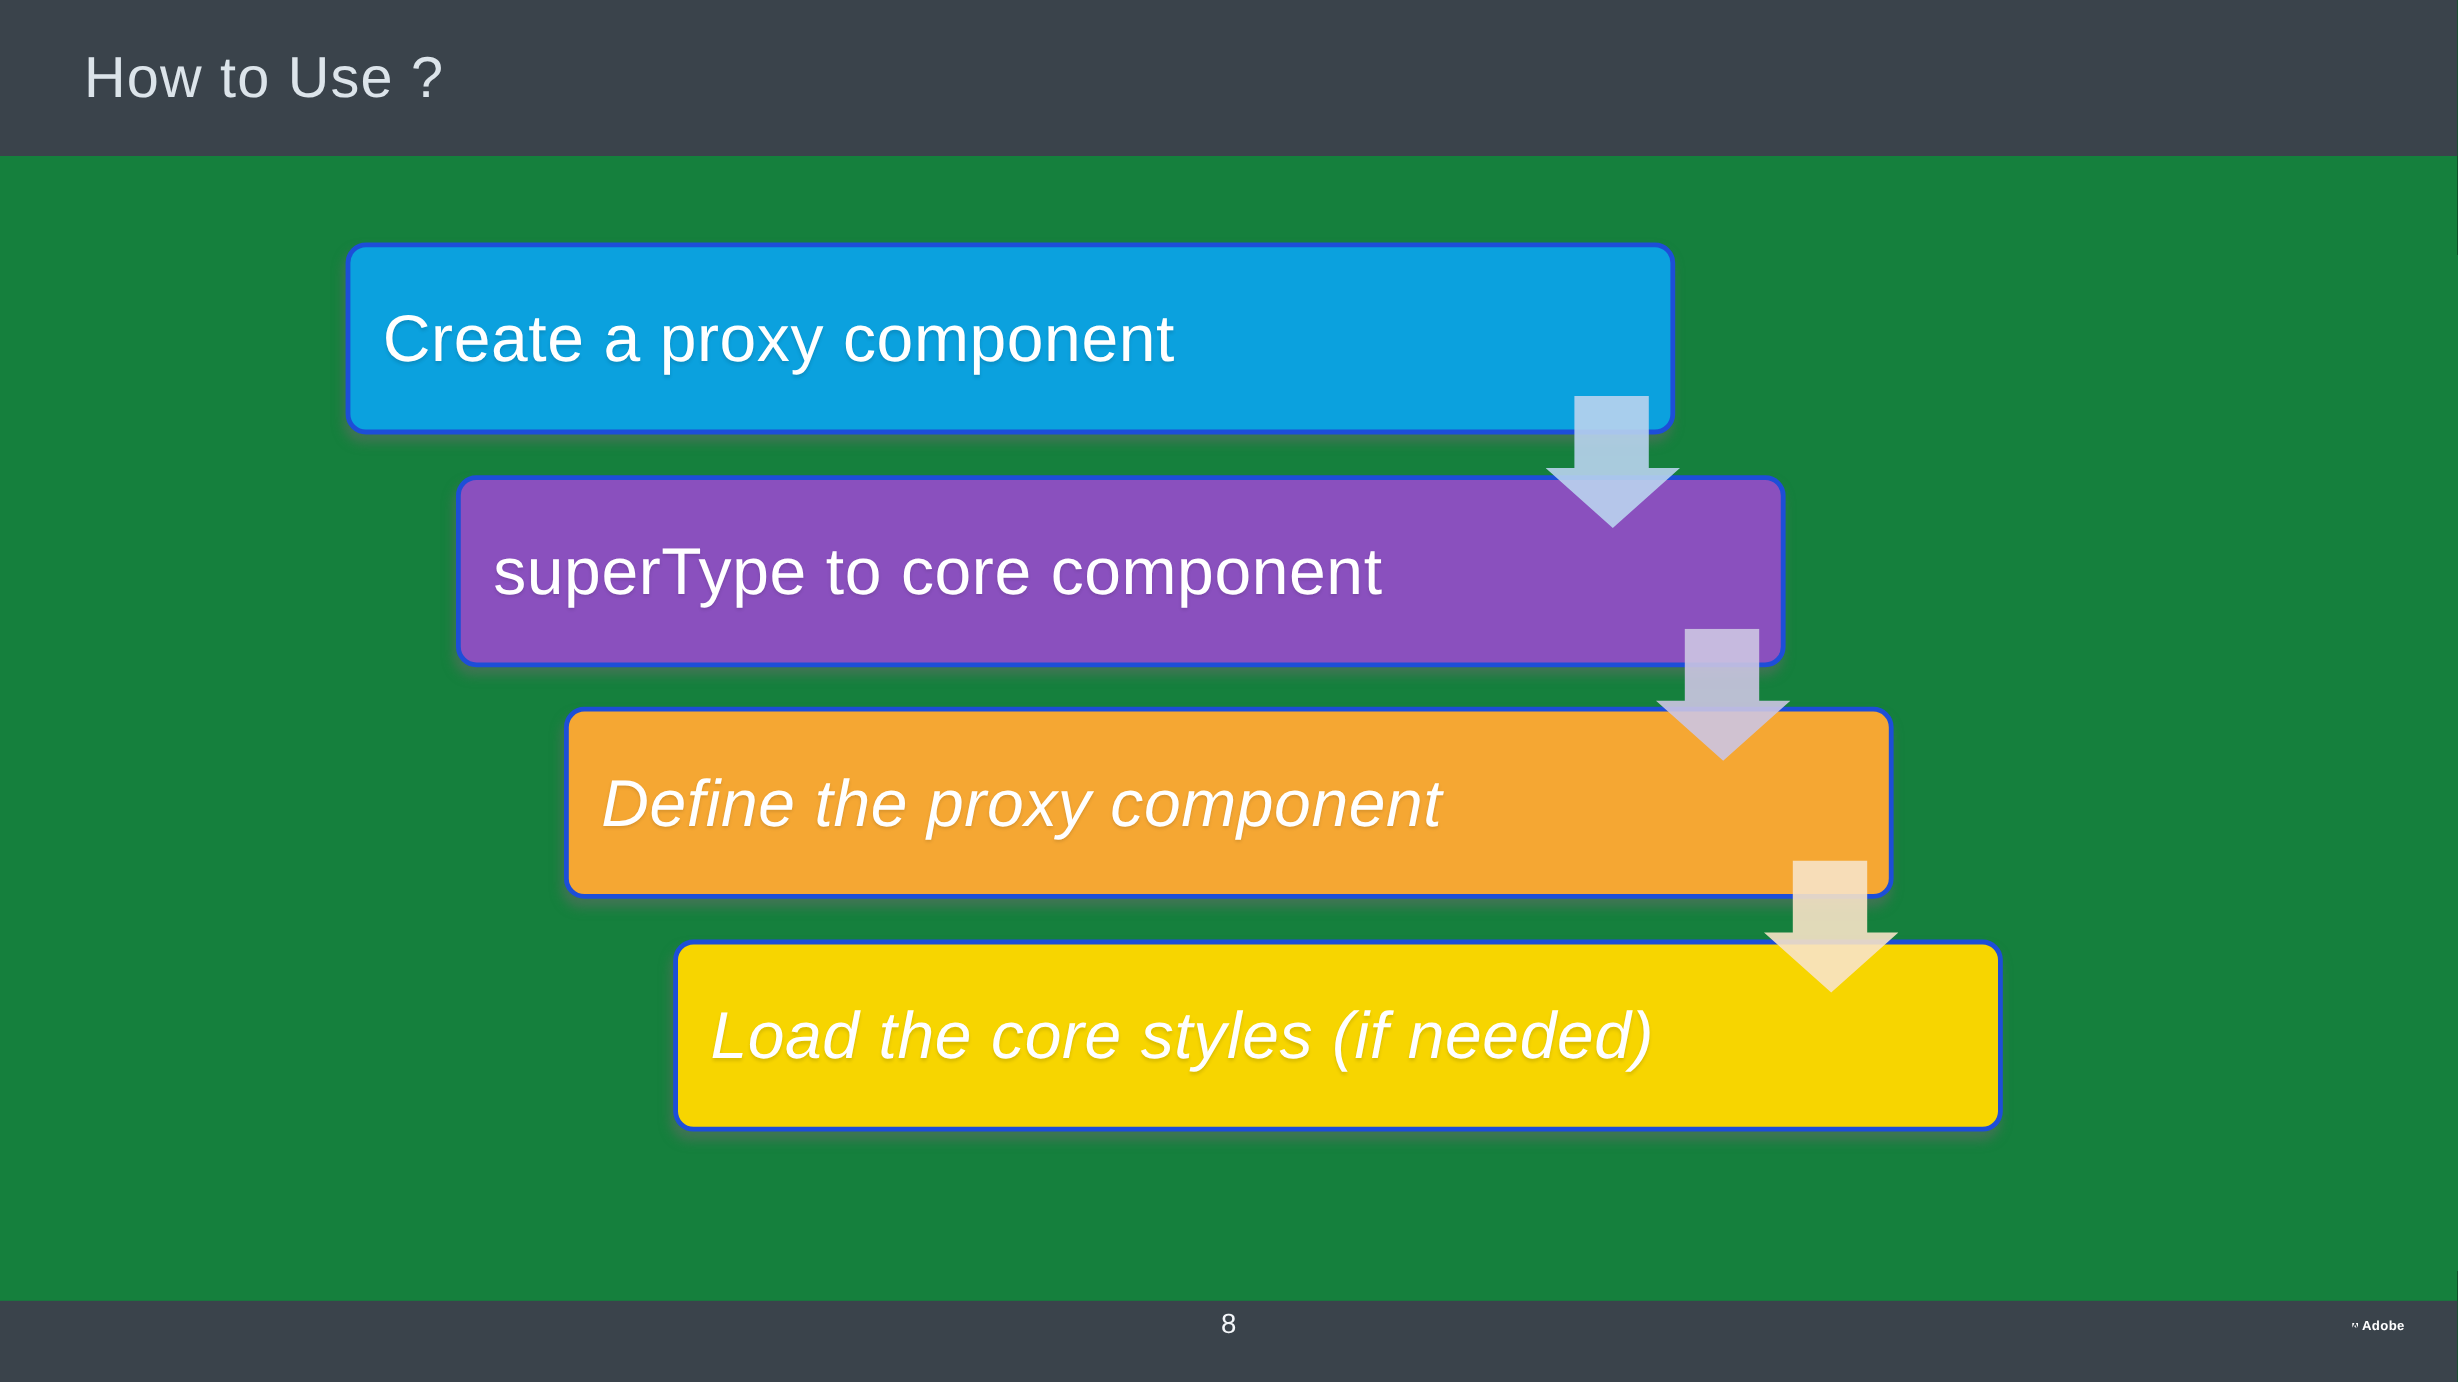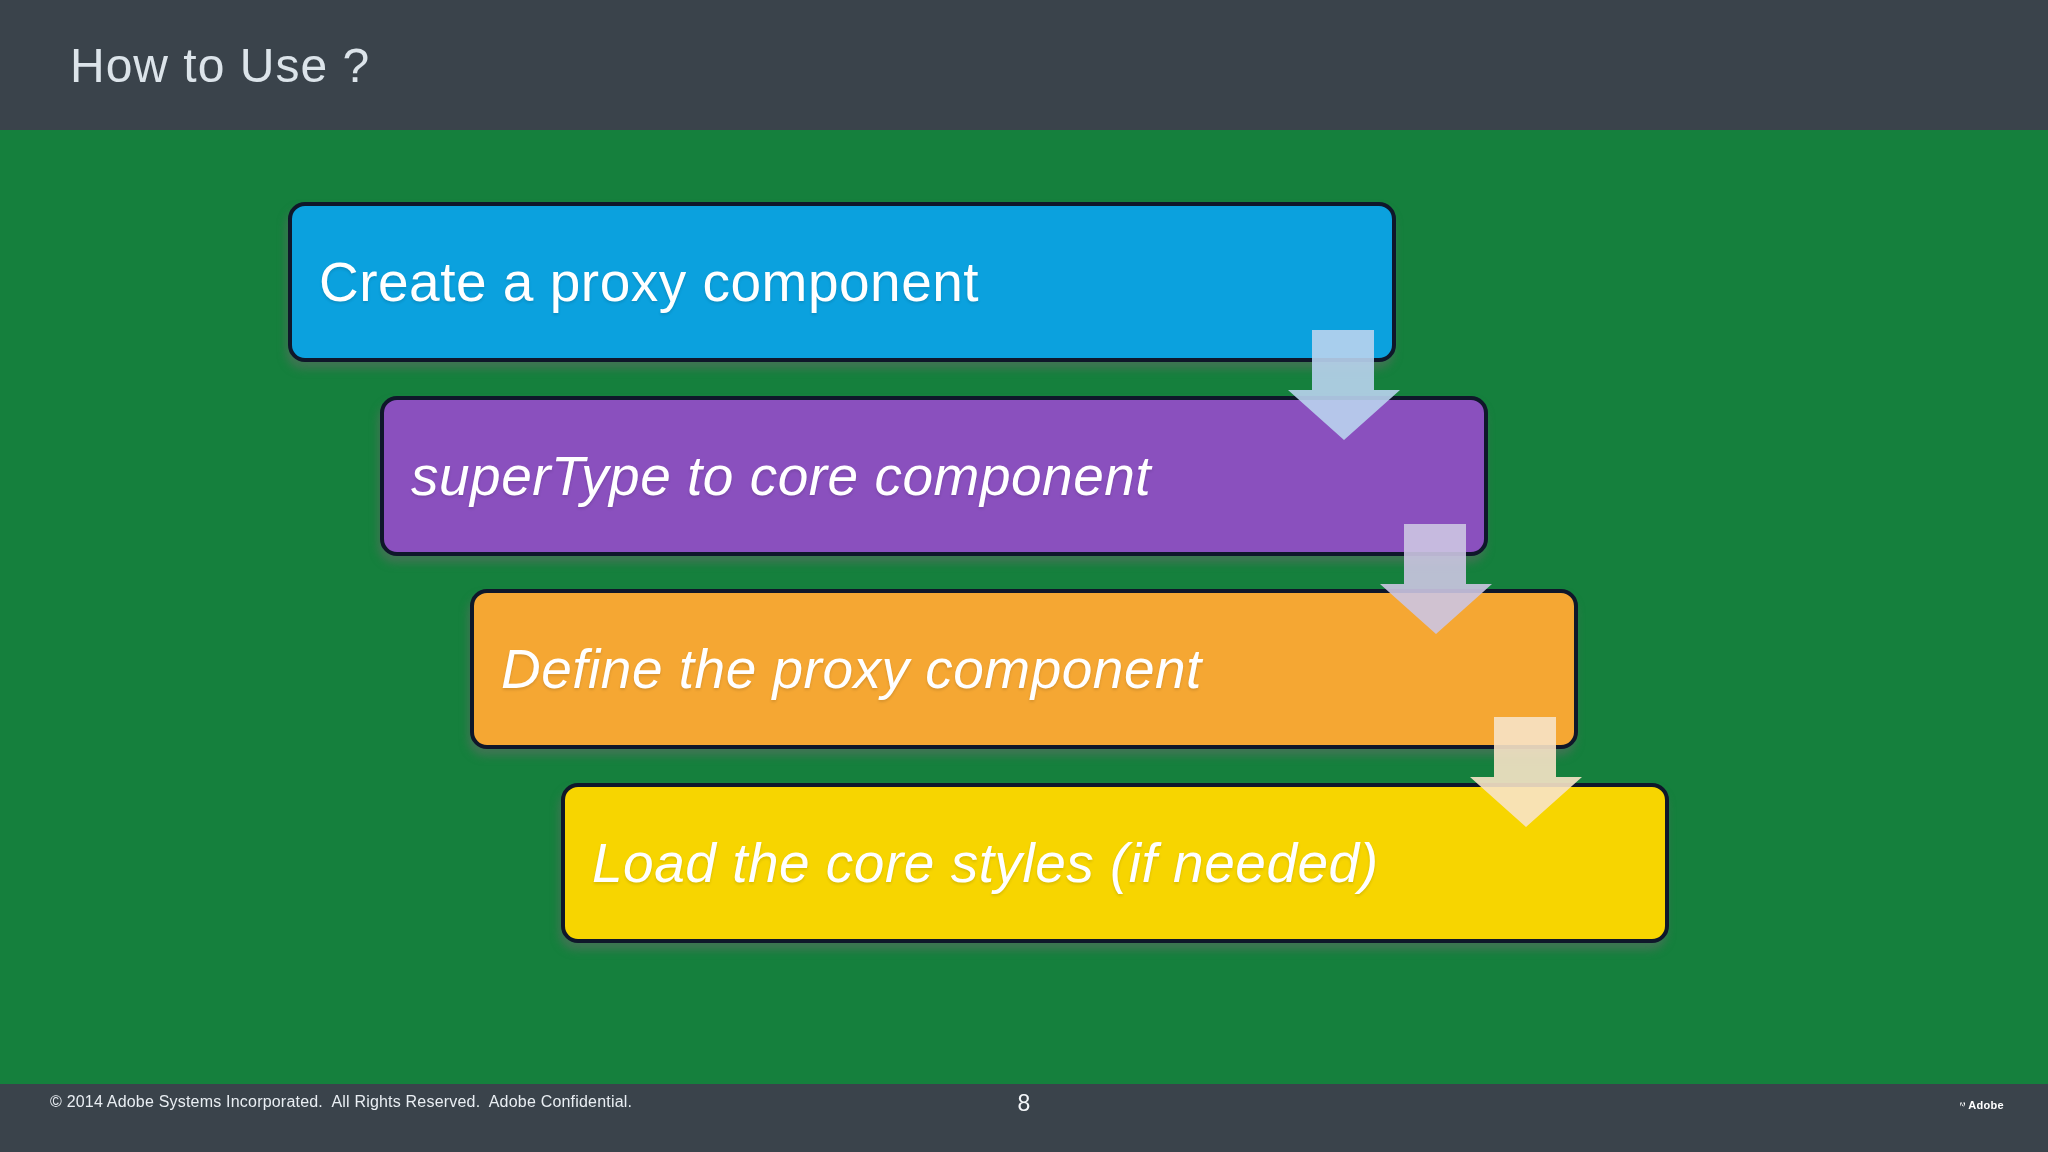--- a/index.html
+++ b/index.html
@@ -14,21 +14,21 @@
     background:#3A434B;
   }
   .header .title{
     position:absolute;left:70px;top:0;height:130px;line-height:132px;
     font-size:48px;font-weight:400;color:#DCE4EA;letter-spacing:1px;
   }
 
   
   .step{
     position:absolute;width:1108px;height:160px;box-sizing:border-box;
-    border:4px solid #0f172a;border-radius:17px;
+    border:4px solid #1d4ed8;border-radius:17px;
     box-shadow:-2px 7px 9px rgba(105,105,105,0.5);
     display:flex;align-items:center;padding-left:27px;
   }
   .step .label{
     color:#ffffff;font-size:55px;font-weight:400;letter-spacing:0.5px;
     text-shadow:0 2px 3px rgba(0,0,0,0.12);
     white-space:nowrap;
   }
   .step.s1{left:288px;top:202px;}
   .step.s2{left:380px;top:396px;}
@@ -72,21 +72,21 @@
   <div class="header">
     <div class="title">How to Use ?</div>
   </div>
 
   <div>
 
     <div class="step s1" style="background: rgb(11, 161, 222);">
       <span class="label">Create a proxy component</span>
     </div>
 
-    <div class="step s2" style="background: rgb(138, 80, 190); font-style: italic;">
+    <div class="step s2" style="background: rgb(138, 80, 190);">
       <span class="label">superType to core component</span>
     </div>
 
     <div class="step s3" style="background: rgb(245, 167, 51); font-style: italic;">
       <span class="label">Define the proxy component</span>
     </div>
 
     <div class="step s4" style="background: rgb(247, 213, 0);">
       <span class="label">Load the core styles (if needed)</span>
     </div>
@@ -105,21 +105,20 @@
 
     <div class="flow-arrow a3">
       <svg viewBox="0 0 112 112" xmlns="http://www.w3.org/2000/svg">
         <polygon points="24,0 86,0 86,60 112,60 56,110 0,60 24,60" fill-opacity="0.9" fill="#F7E3C6"></polygon>
       </svg>
     </div>
 
   </div>
 
   <div class="footer">
-    <div class="copyright">© 2014 Adobe Systems Incorporated.  All Rights Reserved.  Adobe Confidential.</div>
     <div class="page-number">8</div>
     <div class="brand">
       <svg viewBox="0 0 512 512" xmlns="http://www.w3.org/2000/svg">
         <path fill="#ffffff" d="M315.1 64h170.8v384L315.1 64z"></path>
         <path fill="#ffffff" d="M196.9 64H26.1v384L196.9 64z"></path>
         <path fill="#ffffff" d="M256 206.1 364.5 448h-71.1l-32.5-81.4h-79.4L256 206.1z"></path>
       </svg>
       <span class="brand-word">Adobe</span>
     </div>
   </div>

